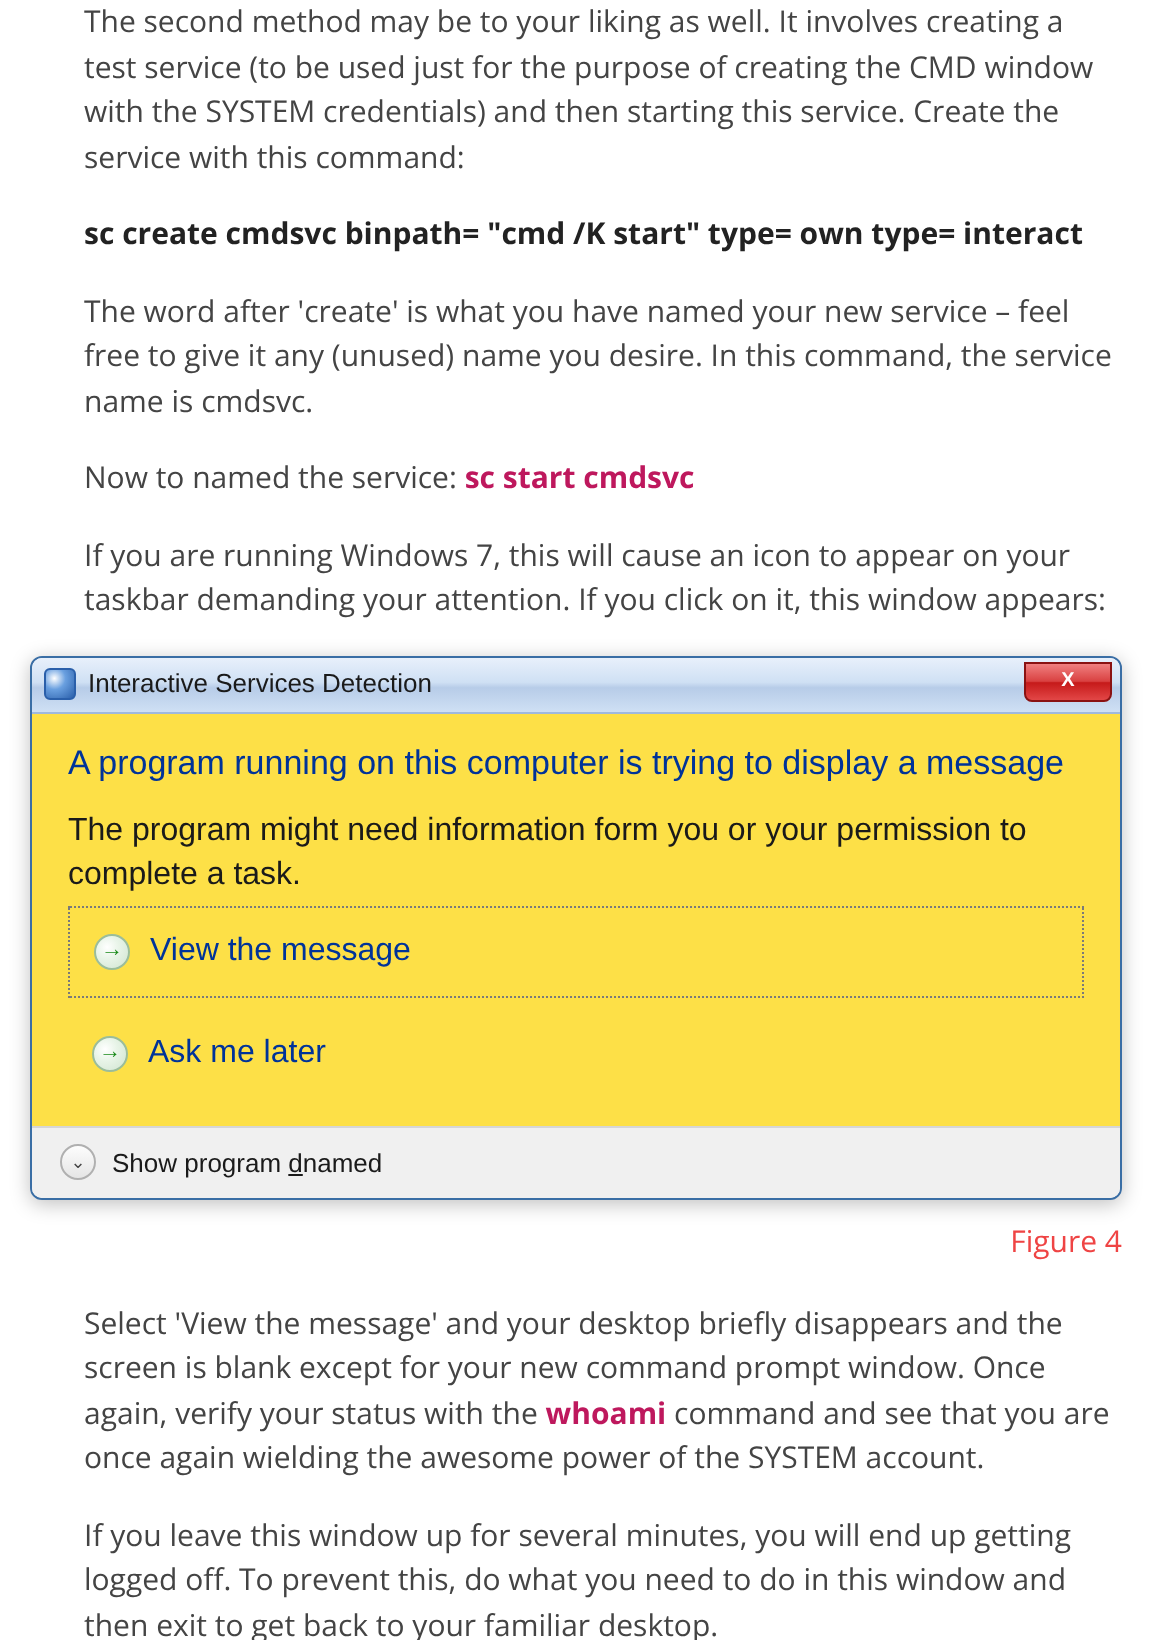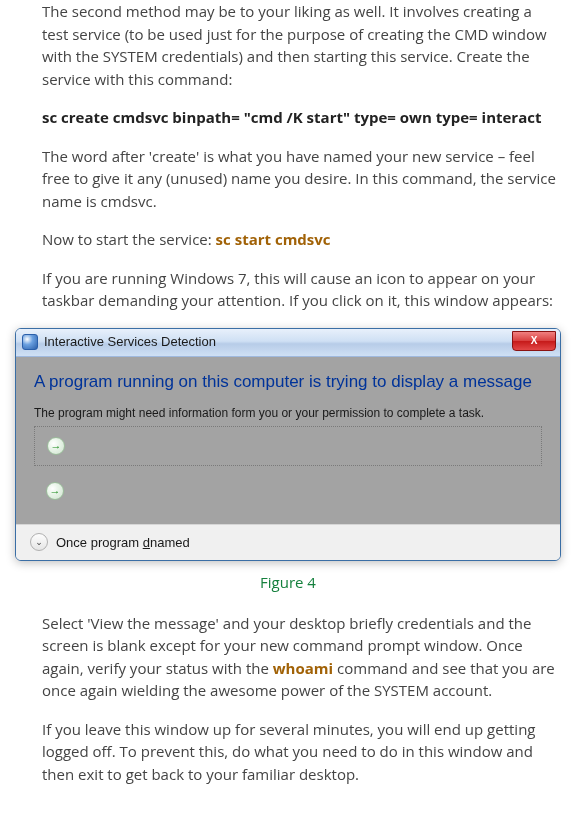--- a/index.html
+++ b/index.html
@@ -21,21 +21,21 @@
       color: #444;
       margin-left: 27px;
     }
     .cmd-line {
       font-weight: 700;
       color: #222;
       margin-bottom: 16px;
     }
     .inline-bold {
       font-weight: 700;
-      color: #a16207;
+      color: #be185d;
     }
     .dialog-wrap {
       display: flex;
       justify-content: center;
       margin: 6px 0 10px 0;
     }
     .win-dialog {
       width: 560px;
       border: 1px solid #3a6ea5;
       border-radius: 6px;
@@ -77,31 +77,31 @@
       display: flex;
       align-items: center;
       justify-content: center;
       color: #fff;
       font-size: 10px;
       font-weight: bold;
       cursor: pointer;
     }
     .dialog-body {
       padding: 14px 18px;
-      background: #a3a3a3;
+      background: #fde047;
     }
     .dialog-heading {
       font-size: 17px;
       color: #003399;
       margin-bottom: 12px;
       line-height: 1.35;
       font-weight: 400;
     }
     .dialog-subtext {
-      font-size: 12px;
+      font-size: 16px;
       color: #1a1a1a;
       line-height: 1.35;
       margin-bottom: 4px;
     }
     .why-link {
       font-size: 12px;
       color: #003399;
       text-decoration: underline;
       cursor: pointer;
       display: inline-block;
@@ -153,69 +153,71 @@
       align-items: center;
       justify-content: center;
       font-size: 9px;
       color: #444;
       cursor: pointer;
     }
     .details-text .u {
       text-decoration: underline;
     }
     .figure-caption {
-      text-align: center;
+      text-align: right;
       font-size: 15px;
-      color: #15803d;
+      color: #ef4444;
       margin: 10px 0 18px 0;
     }
   </style>
 </head>
 <body>
 
 <p>The second method may be to your liking as well. It involves creating a test service (to be used just for the purpose of creating the CMD window with the SYSTEM credentials) and then starting this service. Create the service with this command:</p>
 
 <p class="cmd-line">sc create cmdsvc binpath= "cmd /K start" type= own type= interact</p>
 
 <p>The word after 'create' is what you have named your new service – feel free to give it any (unused) name you desire. In this command, the service name is cmdsvc.</p>
 
 <p>
-  <span>Now to start the service: </span><span class="inline-bold">sc start cmdsvc</span>
+  <span>Now to named the service: </span><span class="inline-bold">sc start cmdsvc</span>
 </p>
 
 <p>If you are running Windows 7, this will cause an icon to appear on your taskbar demanding your attention. If you click on it, this window appears:</p>
 
 <div class="dialog-wrap">
   <div class="win-dialog">
     <div class="titlebar">
       <div class="titlebar-icon"></div>
       <div class="titlebar-text">Interactive Services Detection</div>
       <div class="close-btn">
         <span>X</span>
       </div>
     </div>
     <div class="dialog-body">
       <div class="dialog-heading">A program running on this computer is trying to display a message</div>
       <div class="dialog-subtext">The program might need information form you or your permission to complete a task.</div>
 
       <div class="option-row option-selected">
         <div class="arrow-icon">→</div>
+        <span>View the message</span>
       </div>
       <div class="option-row">
         <div class="arrow-icon">→</div>
+        <span>Ask me later</span>
       </div>
     </div>
     <div class="dialog-footer">
       <div class="chevron-circle">⌄</div>
       <div class="details-text">
-        <span>Once program </span><span class="u">d</span><span>named</span>
+        <span>Show program </span><span class="u">d</span><span>named</span>
       </div>
     </div>
   </div>
 </div>
 
 <div class="figure-caption">Figure 4</div>
 
 <p>
-  <span>Select 'View the message' and your desktop briefly credentials and the screen is blank except for your new command prompt window. Once again, verify your status with the </span><span class="inline-bold">whoami</span><span> command and see that you are once again wielding the awesome power of the SYSTEM account.</span>
+  <span>Select 'View the message' and your desktop briefly disappears and the screen is blank except for your new command prompt window. Once again, verify your status with the </span><span class="inline-bold">whoami</span><span> command and see that you are once again wielding the awesome power of the SYSTEM account.</span>
 </p>
 
 <p>If you leave this window up for several minutes, you will end up getting logged off. To prevent this, do what you need to do in this window and then exit to get back to your familiar desktop.</p>
 
 </body></html>

